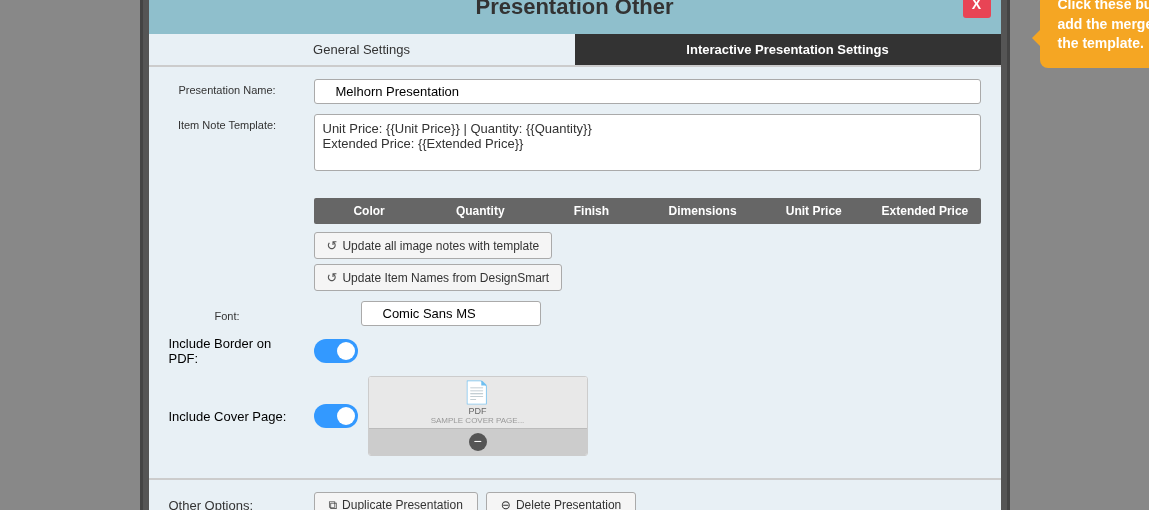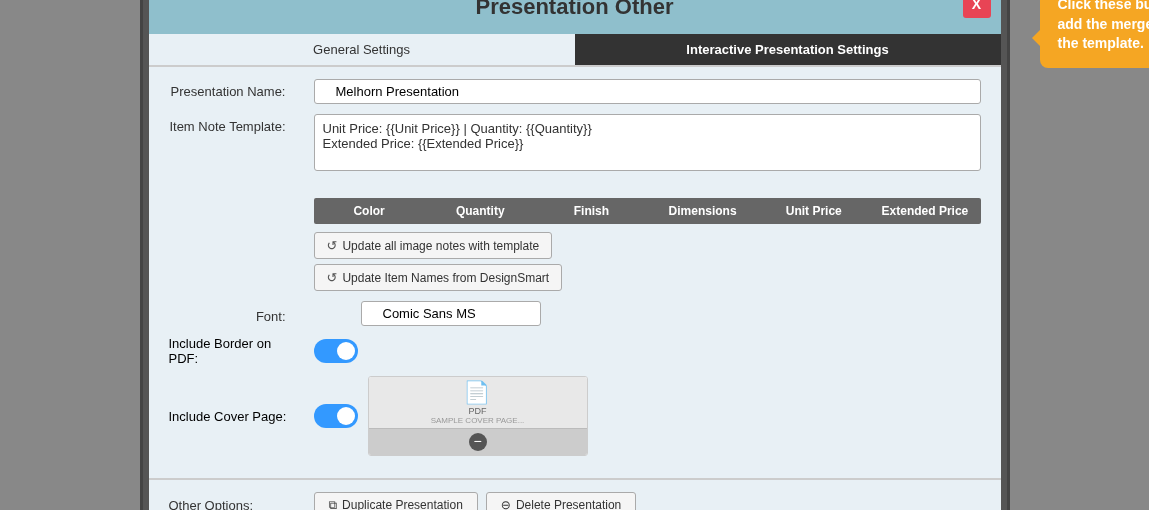--- a/index.html
+++ b/index.html
@@ -93,24 +93,24 @@
     }
 
     .form-row {
       display: flex;
       align-items: flex-start;
       margin-bottom: 10px;
     }
 
     .form-label {
       width: 145px;
-      text-align: right;
+      text-align: center;
       padding-right: 28px;
       padding-top: 5px;
-      font-size: 13px;
+      font-size: 11px;
       color: #333;
       flex-shrink: 0;
     }
 
     .form-control {
       flex: 1;
       border: 1px solid #aaa;
       border-radius: 3px;
       padding: 4px 21px;
       font-size: 13px;

